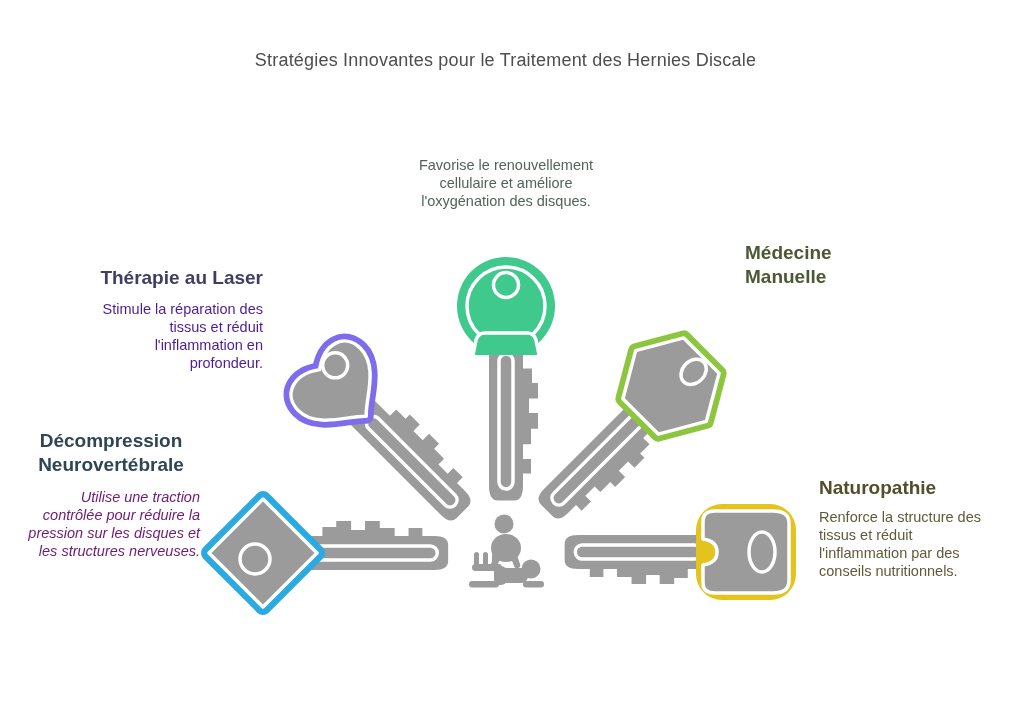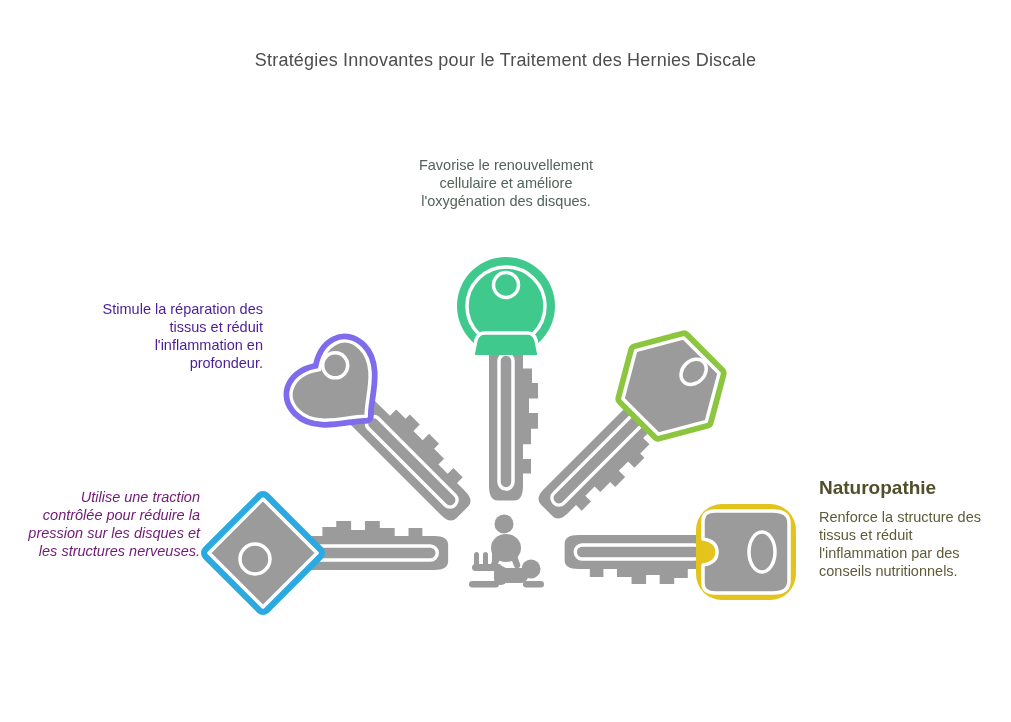--- a/index.html
+++ b/index.html
@@ -80,22 +80,27 @@
       <circle cx="29" cy="17" r="9.5"></circle>
       <rect x="-33" y="29" width="30" height="6.5" rx="3.2"></rect>
       <rect x="21" y="29" width="21" height="6.5" rx="3.2"></rect>
     </g>
   </svg>
 
   <div class="abs diagram-title" style="color: rgb(77, 77, 77);">Stratégies Innovantes pour le Traitement des Hernies Discale</div>
 
   <div class="abs sec-desc ta-c" style="left: 416px; top: 157px; width: 180px; color: rgb(83, 99, 90);">Favorise le renouvellement cellulaire et améliore l'oxygénation des disques.</div>
 
+  <div class="abs sec-title ta-r" style="left: 63px; top: 266px; width: 200px; color: rgb(64, 61, 97);">Thérapie au Laser</div>
   <div class="abs sec-desc ta-r" style="left: 96px; top: 301px; width: 167px; color: #4c1d95;">Stimule la réparation des tissus et réduit l'inflammation en profondeur.</div>
 
+  <div class="abs sec-title ta-l" style="left: 745px; top: 241px; width: 200px; color: rgb(75, 88, 50);">Médecine
+Manuelle</div>
 
+  <div class="abs sec-title ta-c" style="left: 21px; top: 429px; width: 180px; color: rgb(46, 70, 84);">Décompression
+Neurovertébrale</div>
   <div class="abs sec-desc ta-r" style="left: 18px; top: 489px; width: 182px; color: #701a75; font-style: italic;">Utilise une traction contrôlée pour réduire la pression sur les disques et les structures nerveuses.</div>
 
   <div class="abs sec-title ta-l" style="left: 819px; top: 476px; width: 180px; color: rgb(81, 78, 42);">Naturopathie</div>
   <div class="abs sec-desc ta-l" style="left: 819px; top: 509px; width: 165px; color: rgb(94, 91, 57);">Renforce la structure des tissus et réduit l'inflammation par des conseils nutritionnels.</div>
 
 
 </div>
 
 </body></html>

